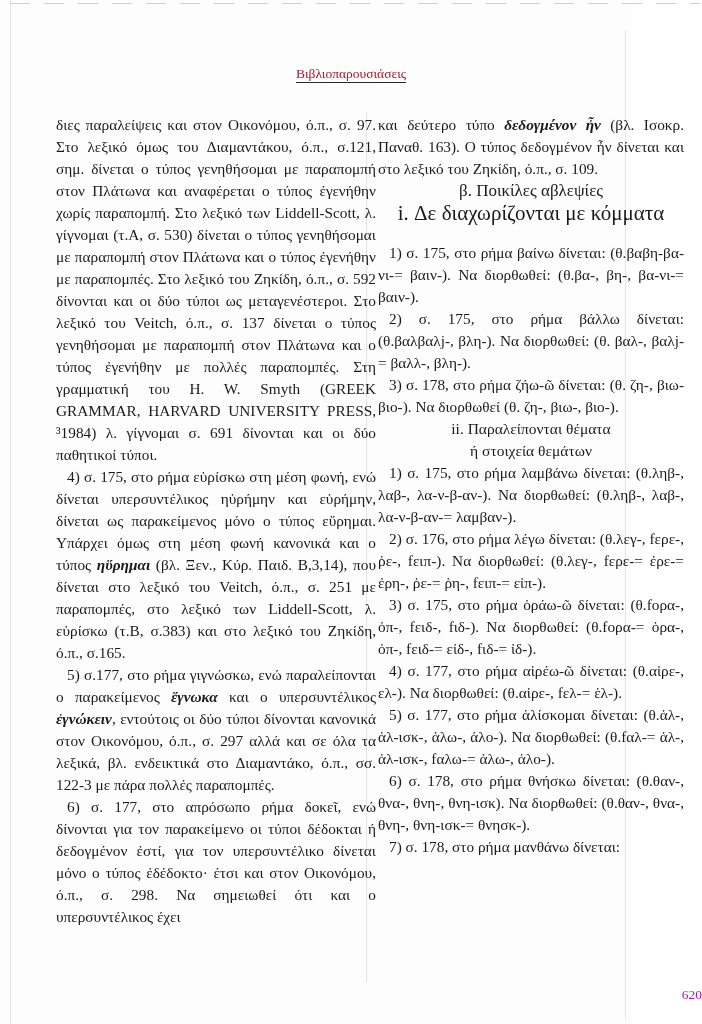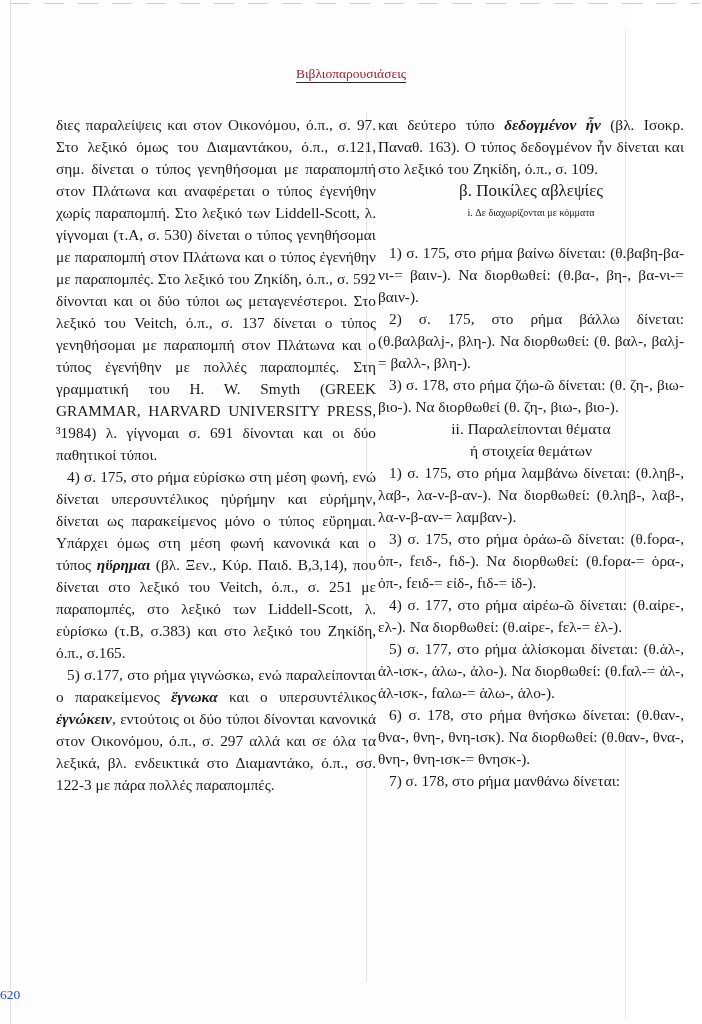--- a/index.html
+++ b/index.html
@@ -14,61 +14,63 @@
   .running-head span { color: #9e1b32; font-size: 13.5px; border-bottom: 1px solid #2a2a2a; padding-bottom: 1px; }
   .col { position: absolute; top: 114px; font-size: 15.3px; line-height: 22px; text-align: justify; hyphens: manual; }
   .col-left { left: 34px; width: 320px; margin-left: 22px; }
   .col-right { left: 378px; width: 306px; }
   .divider { position: absolute; left: 366px; top: 112px; width: 1px; height: 870px; background: #e4e4e4; }
   .col p { margin: 0; }
   .col p.ind { text-indent: 11px; }
   .col .it { font-style: italic; font-weight: bold; }
   .heading { text-align: center; margin: 0; }
   .h1 { font-size: 17px; line-height: 22px; margin-top: 36px; }
-  .h2 { font-size: 10px; line-height: 22px; }
+  .h2 { font-size: 21px; line-height: 22px; }
   .h2b { font-size: 15.5px; line-height: 22px; }
   .gap { height: 18px; }
-  .folio { position: absolute; top: 987px; left: 0; width: 702px; text-align: left;
-           color: #1d4ed8; font-size: 13.5px; }
+  .folio { position: absolute; top: 987px; left: 0; width: 702px; text-align: right;
+           color: #a21caf; font-size: 13.5px; }
 </style>
 </head>
 <body>
 
 <div class="page">
   <div class="edge-left"></div>
   <div class="edge-right"></div>
   <div class="edge-top"></div>
 
   <div class="running-head">
     <span>Βιβλιοπαρουσιάσεις</span>
   </div>
 
   <div class="divider"></div>
 
   <div class="col col-left">
     <p>διες παραλείψεις και στον Οικονόμου, ό.π., σ. 97. Στο λεξικό όμως του Διαμαντάκου, ό.π., σ.121, σημ. δίνεται ο τύπος γενηθήσομαι με παραπομπή στον Πλάτωνα και αναφέρεται ο τύπος ἐγενήθην χωρίς παραπομπή. Στο λεξικό των Liddell-Scott, λ. γίγνομαι (τ.Α, σ. 530) δίνεται ο τύπος γενηθήσομαι με παραπομπή στον Πλάτωνα και ο τύπος ἐγενήθην με παραπομπές. Στο λεξικό του Ζηκίδη, ό.π., σ. 592 δίνονται και οι δύο τύποι ως μεταγενέστεροι. Στο λεξικό του Veitch, ό.π., σ. 137 δίνεται ο τύπος γενηθήσομαι με παραπομπή στον Πλάτωνα και ο τύπος ἐγενήθην με πολλές παραπομπές. Στη γραμματική του H. W. Smyth (GREEK GRAMMAR, HARVARD UNIVERSITY PRESS, ³1984) λ. γίγνομαι σ. 691 δίνονται και οι δύο παθητικοί τύποι.</p>
     <p class="ind"><span>4) σ. 175, στο ρήμα εὑρίσκω στη μέση φωνή, ενώ δίνεται υπερσυντέλικος ηὑρήμην και εὑρήμην, δίνεται ως παρακείμενος μόνο ο τύπος εὕρημαι. Υπάρχει όμως στη μέση φωνή κανονικά και ο τύπος </span><span class="it">ηὕρημαι</span><span> (βλ. Ξεν., Κύρ. Παιδ. Β,3,14), που δίνεται στο λεξικό του Veitch, ό.π., σ. 251 με παραπομπές, στο λεξικό των Liddell-Scott, λ. εὑρίσκω (τ.Β, σ.383) και στο λεξικό του Ζηκίδη, ό.π., σ.165.</span></p>
     <p class="ind"><span>5) σ.177, στο ρήμα γιγνώσκω, ενώ παραλείπονται ο παρακείμενος </span><span class="it">ἔγνωκα</span><span> και ο υπερσυντέλικος </span><span class="it">ἐγνώκειν</span><span>, εντούτοις οι δύο τύποι δίνονται κανονικά στον Οικονόμου, ό.π., σ. 297 αλλά και σε όλα τα λεξικά, βλ. ενδεικτικά στο Διαμαντάκο, ό.π., σσ. 122-3 με πάρα πολλές παραπομπές.</span></p>
+    <p class="ind">6) σ. 177, στο απρόσωπο ρήμα δοκεῖ, ενώ δίνονται για τον παρακείμενο οι τύποι δέδοκται ή δεδογμένον ἐστί, για τον υπερσυντέλικο δίνεται μόνο ο τύπος ἐδέδοκτο· έτσι και στον Οικονόμου, ό.π., σ. 298. Να σημειωθεί ότι και ο υπερσυντέλικος έχει</p>
   </div>
 
   <div class="col col-right">
     <p><span>και δεύτερο τύπο </span><span class="it">δεδογμένον ἦν</span><span> (βλ. Ισοκρ. Παναθ. 163). Ο τύπος δεδογμένον ἦν δίνεται και στο λεξικό του Ζηκίδη, ό.π., σ. 109.</span></p>
 
     <p class="heading h1">β. Ποικίλες αβλεψίες</p>
     <p class="heading h2">i. Δε διαχωρίζονται με κόμματα</p>
     <div class="gap"></div>
 
     <p class="ind">1) σ. 175, στο ρήμα βαίνω δίνεται: (θ.βαβη-βα-νι-= βαιν-). Να διορθωθεί: (θ.βα-, βη-, βα-νι-= βαιν-).</p>
     <p class="ind">2) σ. 175, στο ρήμα βάλλω δίνεται: (θ.βαλβαλj-, βλη-). Να διορθωθεί: (θ. βαλ-, βαλj-= βαλλ-, βλη-).</p>
     <p class="ind">3) σ. 178, στο ρήμα ζήω-ῶ δίνεται: (θ. ζη-, βιω-βιο-). Να διορθωθεί (θ. ζη-, βιω-, βιο-).</p>
 
     <p class="heading h2b">ii. Παραλείπονται θέματα</p>
     <p class="heading h2b">ή στοιχεία θεμάτων</p>
 
     <p class="ind">1) σ. 175, στο ρήμα λαμβάνω δίνεται: (θ.ληβ-, λαβ-, λα-ν-β-αν-). Να διορθωθεί: (θ.ληβ-, λαβ-, λα-ν-β-αν-= λαμβαν-).</p>
+    <p class="ind">2) σ. 176, στο ρήμα λέγω δίνεται: (θ.λεγ-, fερε-, ῥε-, fειπ-). Να διορθωθεί: (θ.λεγ-, fερε-= ἐρε-= ἐρη-, ῥε-= ῥη-, fειπ-= εἰπ-).</p>
     <p class="ind">3) σ. 175, στο ρήμα ὁράω-ῶ δίνεται: (θ.fορα-, ὀπ-, fειδ-, fιδ-). Να διορθωθεί: (θ.fορα-= ὁρα-, ὀπ-, fειδ-= εἰδ-, fιδ-= ἰδ-).</p>
     <p class="ind">4) σ. 177, στο ρήμα αἱρέω-ῶ δίνεται: (θ.αἱρε-, ελ-). Να διορθωθεί: (θ.αἱρε-, fελ-= ἑλ-).</p>
     <p class="ind">5) σ. 177, στο ρήμα ἁλίσκομαι δίνεται: (θ.ἁλ-, ἁλ-ισκ-, ἁλω-, ἁλο-). Να διορθωθεί: (θ.fαλ-= ἁλ-, ἁλ-ισκ-, fαλω-= ἁλω-, ἁλο-).</p>
     <p class="ind">6) σ. 178, στο ρήμα θνήσκω δίνεται: (θ.θαν-, θνα-, θνη-, θνη-ισκ). Να διορθωθεί: (θ.θαν-, θνα-, θνη-, θνη-ισκ-= θνησκ-).</p>
     <p class="ind">7) σ. 178, στο ρήμα μανθάνω δίνεται:</p>
   </div>
 
   <div class="folio">620</div>
 </div>
 

